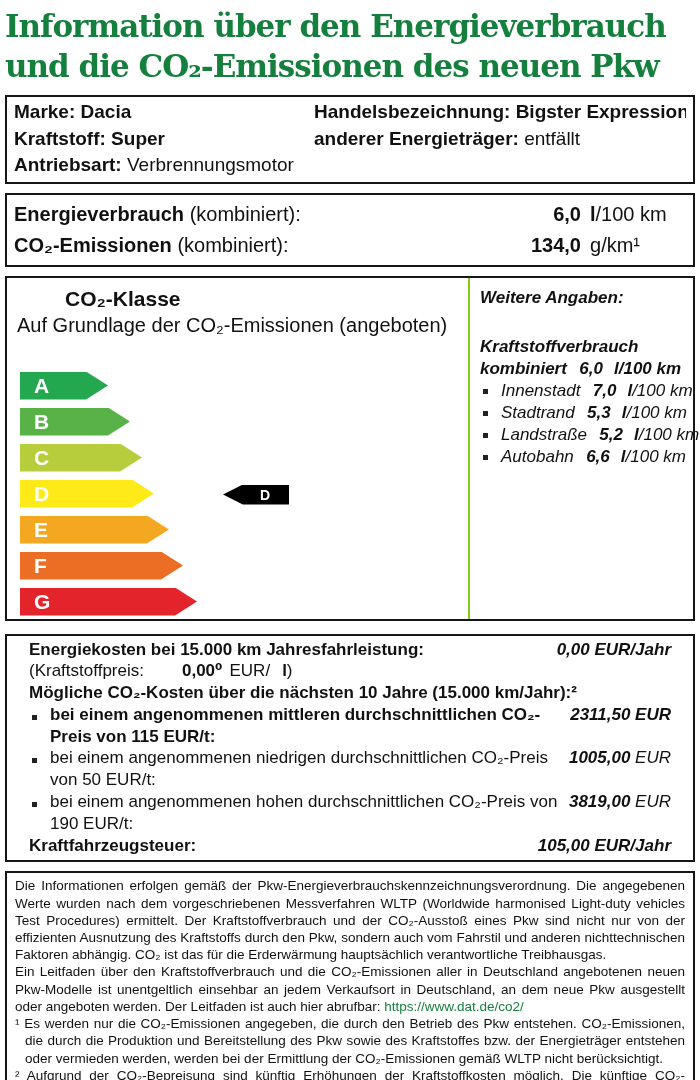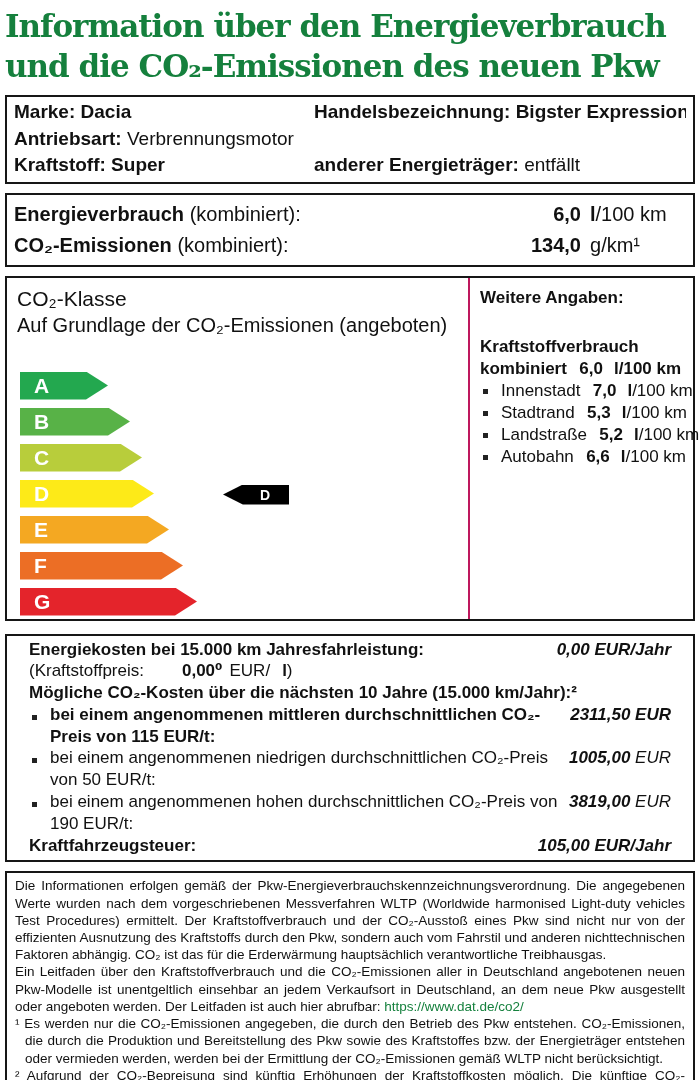--- a/index.html
+++ b/index.html
@@ -25,22 +25,22 @@
   .vcol2{flex:1;white-space:nowrap;overflow:hidden;}
   
   .ebox{padding:4px 0;}
   .erow{display:flex;align-items:baseline;font-size:20px;line-height:31px;padding:0 7px;}
   .elabel{flex:1;}
   .enum{min-width:84px;text-align:right;font-weight:bold;flex:none;}
   .eunit{width:96px;padding-left:9px;flex:none;}
   
   .co2box{display:flex;height:345px;margin-bottom:13px;}
   .co2-left{flex:1;padding:8px 10px;position:relative;box-sizing:border-box;}
-  .co2-right{width:225px;flex:none;border-left:2px solid #be185d;padding:9px 9px 0 10px;box-sizing:border-box;}
-  .co2-head{font-size:21px;line-height:26px;font-weight:normal;}
+  .co2-right{width:225px;flex:none;border-left:2px solid #84cc16;padding:9px 9px 0 10px;box-sizing:border-box;font-style:italic;}
+  .co2-head{font-size:21px;line-height:26px;font-weight:bold;margin-left:48px;}
   .co2-sub{font-size:20px;line-height:27px;}
   .bars{margin-top:33px;padding-left:3px;}
   .bar{
     height:28px;margin-bottom:8px;box-sizing:border-box;
     display:flex;align-items:center;padding-left:14px;
     color:#fff;font-weight:bold;font-size:21px;
     clip-path:polygon(0 0,calc(100% - 22px) 0,100% 50%,calc(100% - 22px) 100%,0 100%);
   }
   .indicator{
     position:absolute;left:216px;top:207px;width:66px;height:20px;
@@ -84,33 +84,33 @@
       <div class="vcol1">
         <span class="b">Marke:</span>
         <span class="b">Dacia</span>
       </div>
       <div class="vcol2">
         <span class="b">Handelsbezeichnung:</span>
         <span class="b">Bigster Expression</span>
       </div>
     </div>
     <div class="vrow">
+      <div class="vcol1">
+        <span class="b">Kraftstoff:</span>
+        <span class="b">Super</span>
+      </div>
+      <div class="vcol2">
+        <span class="b">anderer Energieträger:</span>
+        <span>entfällt</span>
+      </div>
+    </div>
+    <div class="vrow">
       <div class="vcol2">
         <span class="b">Antriebsart:</span>
         <span>Verbrennungsmotor</span>
-      </div>
-    </div>
-    <div class="vrow">
-      <div class="vcol1">
-        <span class="b">Kraftstoff:</span>
-        <span class="b">Super</span>
-      </div>
-      <div class="vcol2">
-        <span class="b">anderer Energieträger:</span>
-        <span>entfällt</span>
       </div>
     </div>
   </div>
 
   <div class="box ebox">
     <div class="erow">
       <div class="elabel">
         <span class="b">Energieverbrauch</span>
         <span>(kombiniert):</span>
       </div>

